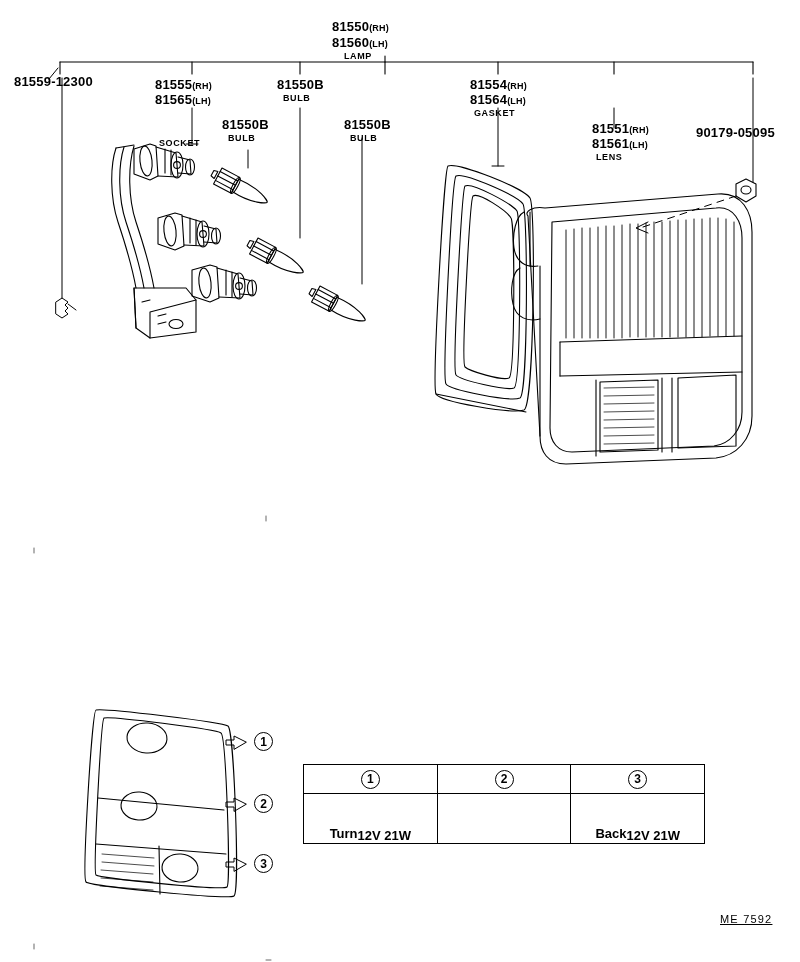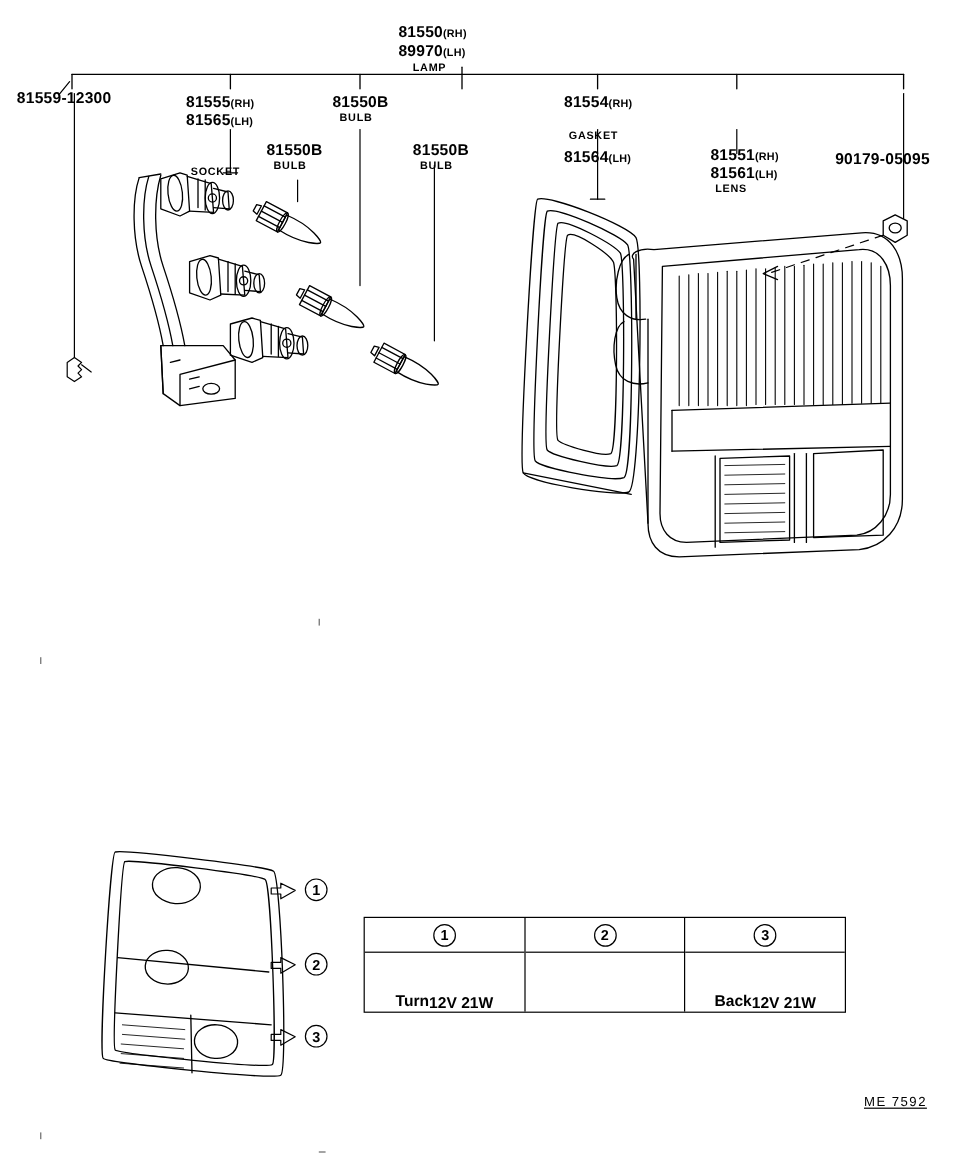--- a/index.html
+++ b/index.html
@@ -312,40 +312,40 @@
       <g stroke-width="0.8" opacity="0.75">
         <path d="M266 500 l0 5"></path>
         <path d="M34 532 l0 5"></path>
         <path d="M34 928 l0 5"></path>
         <path d="M266 944 l5 0"></path>
       </g>
     </g>
   </svg>
 
   <div class="lbl part-no" style="left:332px; top:4px;"><span>81550</span><span class="sfx">(RH)</span></div>
-  <div class="lbl part-no" style="left:332px; top:20px;"><span>89970</span><span class="sfx">(LH)</span></div>
+  <div class="lbl part-no" style="left:332px; top:20px;"><span>81560</span><span class="sfx">(LH)</span></div>
   <div class="lbl sub" style="left:344px; top:36px;">LAMP</div>
 
   <div class="lbl part-no" style="left:14px; top:59px;">81559-12300</div>
 
   <div class="lbl part-no" style="left:155px; top:62px;text-align:right;"><span>81555</span><span class="sfx">(RH)</span></div>
   <div class="lbl part-no" style="left:155px; top:77px;"><span>81565</span><span class="sfx">(LH)</span></div>
   <div class="lbl sub" style="left:159px; top:92px;margin-top:31px;">SOCKET</div>
 
   <div class="lbl part-no" style="left:277px; top:62px;">81550B</div>
   <div class="lbl sub" style="left:283px; top:78px;">BULB</div>
 
   <div class="lbl part-no" style="left:222px; top:102px;">81550B</div>
   <div class="lbl sub" style="left:228px; top:118px;">BULB</div>
 
   <div class="lbl part-no" style="left:344px; top:102px;">81550B</div>
   <div class="lbl sub" style="left:350px; top:118px;">BULB</div>
 
   <div class="lbl part-no" style="left:470px; top:62px;"><span>81554</span><span class="sfx">(RH)</span></div>
-  <div class="lbl part-no" style="left:470px; top:77px;margin-top:31px;"><span>81564</span><span class="sfx">(LH)</span></div>
+  <div class="lbl part-no" style="left:470px; top:77px;"><span>81564</span><span class="sfx">(LH)</span></div>
   <div class="lbl sub" style="left:474px; top:93px;">GASKET</div>
 
   <div class="lbl part-no" style="left:592px; top:106px;text-align:right;"><span>81551</span><span class="sfx">(RH)</span></div>
   <div class="lbl part-no" style="left:592px; top:121px;"><span>81561</span><span class="sfx">(LH)</span></div>
   <div class="lbl sub" style="left:596px; top:137px;">LENS</div>
 
   <div class="lbl part-no" style="left:696px; top:63px;margin-top:47px;">90179-05095</div>
 
   <div class="callout" style="left:250px; top:716px;">
     <span class="circnum">1</span>

